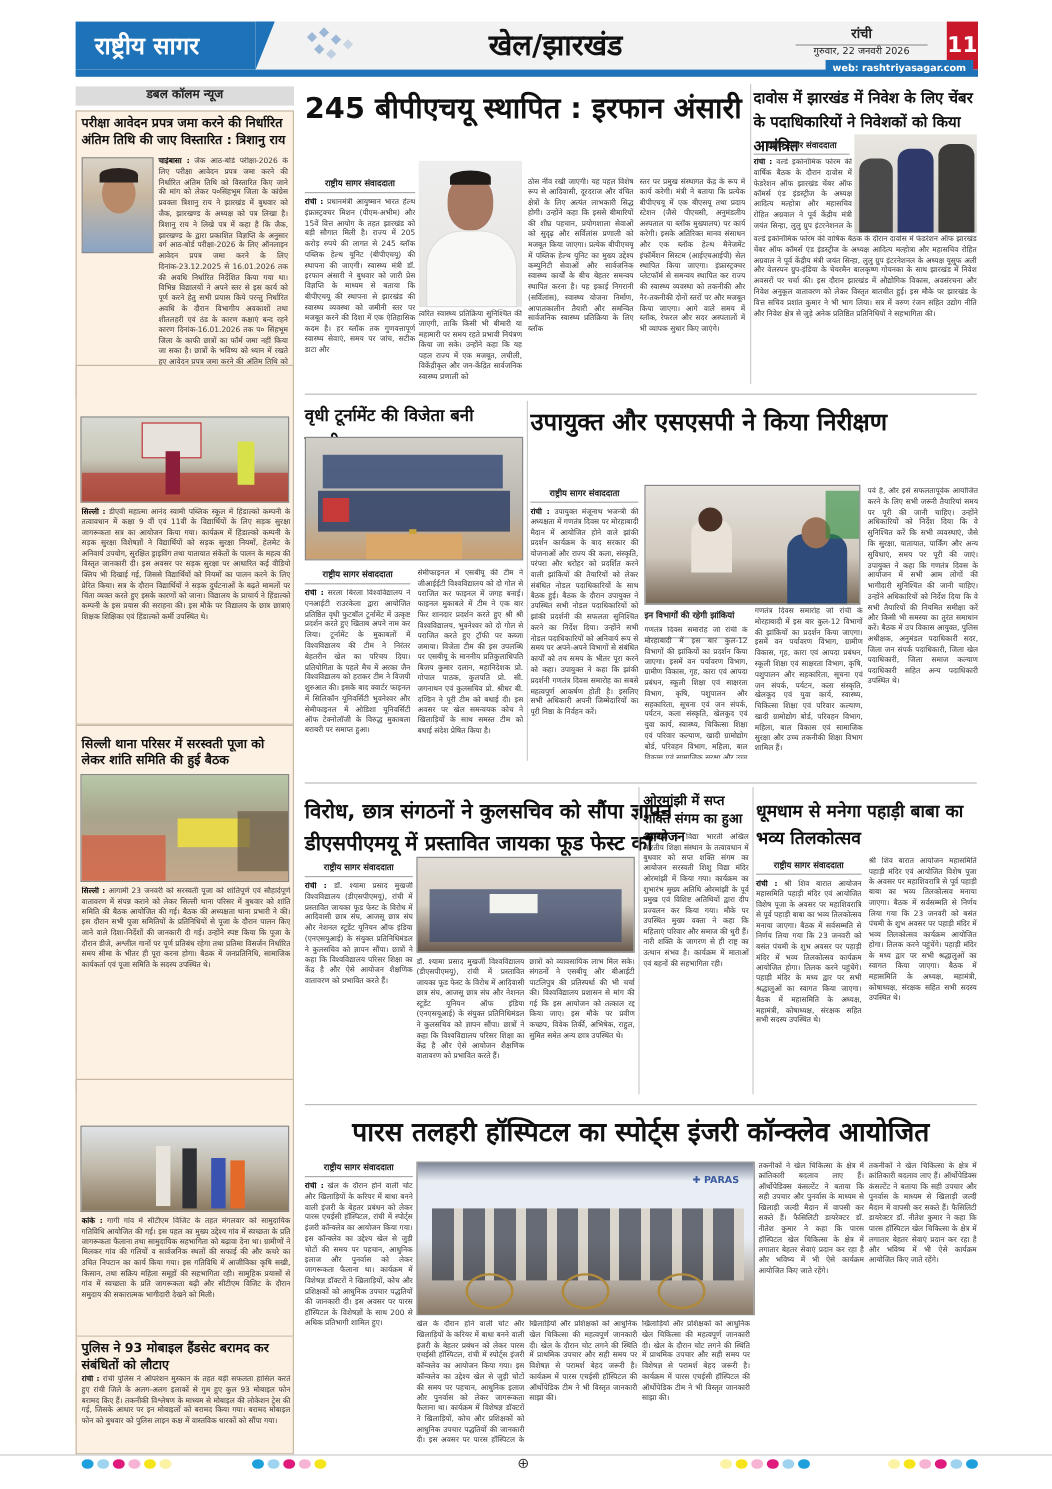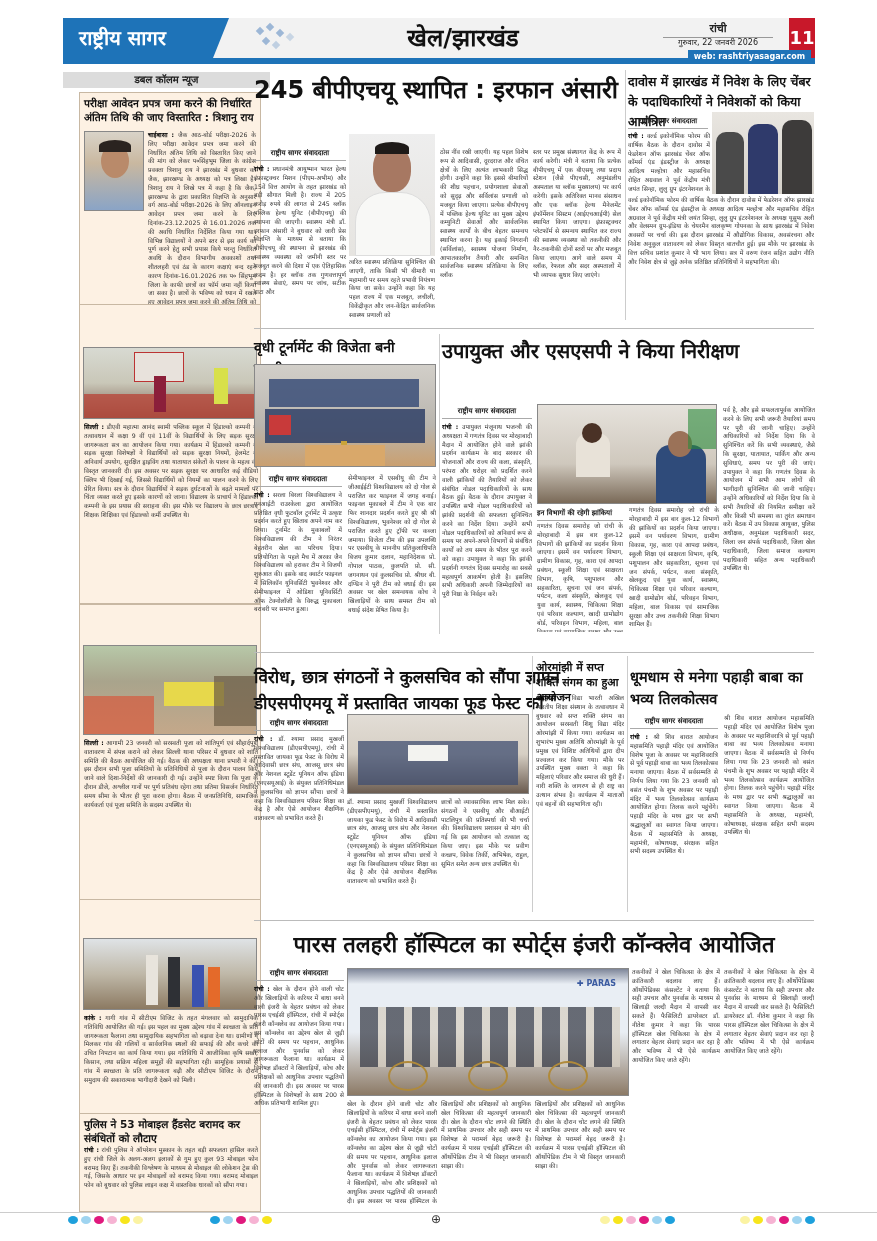--- a/index.html
+++ b/index.html
@@ -22,22 +22,22 @@
 
   
   .txt { font-size: 6.2px; line-height: 8.8px; color: #333; text-align: justify; overflow: hidden; }
   .txt b { color: #000; }
   .byline { font-size: 7px; font-weight: bold; text-align: center; color: #222; border-bottom: 1px solid #aaa; padding-bottom: 3px; margin-bottom: 4px; }
   .photo { position: absolute; overflow: hidden; border: 1px solid #888; }
   .col-rule { position: absolute; width: 1px; background: #ccc; }
 
   
   .left-col { position: absolute; left: 63px; top: 72px; width: 182px; height: 1140px; }
-  .lc-head { position: absolute; left: 0; top: 0; width: 207px; height: 16px; background: #dcdcdc; text-align: center; font-size: 10px; font-weight: bold; line-height: 16px; color: #222; }
-  .lc-box { position: absolute; left: 16px; width: 182px; background: #fdf1e3; border: 1px solid #c8b8a3; }
+  .lc-head { position: absolute; left: 0; top: 0; width: 182px; height: 16px; background: #dcdcdc; text-align: center; font-size: 10px; font-weight: bold; line-height: 16px; color: #222; }
+  .lc-box { position: absolute; left: 0; width: 182px; background: #fdf1e3; border: 1px solid #c8b8a3; }
   .lc-title { font-size: 10.5px; font-weight: bold; line-height: 14px; padding: 3px 4px; color: #111; }
   .lc-body { padding: 0 4px; }
 
   
   .hl { position: absolute; font-weight: bold; color: #111; line-height: 1.15; }
 </style>
 </head>
 <body>
 
 <div class="masthead">
@@ -79,20 +79,21 @@
       <div style="position:absolute;left:0;top:46px;width:174px;height:26px;background:#b8473b;opacity:.8"></div>
       <div style="position:absolute;left:70px;top:28px;width:12px;height:36px;background:#8b1f3a"></div>
       <div style="position:absolute;left:130px;top:20px;width:14px;height:36px;background:#d8e04a"></div>
     </div>
     <div class="txt" style="position:absolute;left:4px;top:118px;width:174px;height:178px">
       <b>सिल्ली :</b> <span>डीएवी महात्मा आनंद स्वामी पब्लिक स्कूल में हिंडाल्को कम्पनी के तत्वावधान में कक्षा 9 वीं एवं 11वीं के विद्यार्थियों के लिए सड़क सुरक्षा जागरूकता सत्र का आयोजन किया गया। कार्यक्रम में हिंडाल्को कम्पनी के सड़क सुरक्षा विशेषज्ञों ने विद्यार्थियों को सड़क सुरक्षा नियमों, हेलमेट के अनिवार्य उपयोग, सुरक्षित ड्राइविंग तथा यातायात संकेतों के पालन के महत्व की विस्तृत जानकारी दी। इस अवसर पर सड़क सुरक्षा पर आधारित कई वीडियो क्लिप भी दिखाई गई, जिससे विद्यार्थियों को नियमों का पालन करने के लिए प्रेरित किया। सत्र के दौरान विद्यार्थियों ने सड़क दुर्घटनाओं के बढ़ते मामलों पर चिंता व्यक्त करते हुए इसके कारणों को जाना। विद्यालय के प्राचार्य ने हिंडाल्को कम्पनी के इस प्रयास की सराहना की। इस मौके पर विद्यालय के छात्र छात्राएं शिक्षक शिक्षिका एवं हिंडाल्को कर्मी उपस्थित थे।</span>
     </div>
   </div>
 
   <div class="lc-box" style="top:532px;height:305px">
+    <div class="lc-title" style="padding-top:8px">सिल्ली थाना परिसर में सरस्वती पूजा को लेकर शांति समिति की हुई बैठक</div>
     <div class="photo" style="left:3px;top:40px;width:174px;height:90px;background:linear-gradient(180deg,#b7c8a8 0%,#a9a48c 40%,#c4a88a 100%);">
       <div style="position:absolute;left:80px;top:36px;width:60px;height:24px;background:#e7d84b"></div>
       <div style="position:absolute;left:0;top:50px;width:70px;height:40px;background:#d55a3d;opacity:.7"></div>
       <div style="position:absolute;left:130px;top:30px;width:44px;height:50px;background:#6b5b45;opacity:.7"></div>
     </div>
     <div class="txt" style="position:absolute;left:4px;top:134px;width:174px;height:166px">
       <b>सिल्ली :</b> <span>आगामी 23 जनवरी को सरस्वती पूजा को शांतिपूर्ण एवं सौहार्दपूर्ण वातावरण में संपन्न कराने को लेकर सिल्ली थाना परिसर में बुधवार को शांति समिति की बैठक आयोजित की गई। बैठक की अध्यक्षता थाना प्रभारी ने की। इस दौरान सभी पूजा समितियों के प्रतिनिधियों से पूजा के दौरान पालन किए जाने वाले दिशा-निर्देशों की जानकारी दी गई। उन्होंने स्पष्ट किया कि पूजा के दौरान डीजे, अश्लील गानों पर पूर्ण प्रतिबंध रहेगा तथा प्रतिमा विसर्जन निर्धारित समय सीमा के भीतर ही पूरा करना होगा। बैठक में जनप्रतिनिधि, सामाजिक कार्यकर्ता एवं पूजा समिति के सदस्य उपस्थित थे।</span>
     </div>
   </div>
 
@@ -102,21 +103,21 @@
       <div style="position:absolute;left:84px;top:18px;width:12px;height:50px;background:#2e3035"></div>
       <div style="position:absolute;left:108px;top:26px;width:12px;height:42px;background:#3a52b0"></div>
       <div style="position:absolute;left:124px;top:28px;width:12px;height:40px;background:#e46a2a"></div>
     </div>
     <div class="txt" style="position:absolute;left:4px;top:114px;width:174px;height:96px">
       <b>कांके :</b> <span>गागी गांव में सीटीएम विजिट के तहत मंगलवार को सामुदायिक गतिविधि आयोजित की गई। इस पहल का मुख्य उद्देश्य गांव में स्वच्छता के प्रति जागरूकता फैलाना तथा सामुदायिक सहभागिता को बढ़ावा देना था। ग्रामीणों ने मिलकर गांव की गलियों व सार्वजनिक स्थलों की सफाई की और कचरे का उचित निपटान का कार्य किया गया। इस गतिविधि में आजीविका कृषि सखी, किसान, तथा सक्रिय महिला समूहों की सहभागिता रही। सामूहिक प्रयासों से गांव में स्वच्छता के प्रति जागरूकता बढ़ी और सीटीएम विजिट के दौरान समुदाय की सकारात्मक भागीदारी देखने को मिली।</span>
     </div>
   </div>
 
   <div class="lc-box" style="top:1042px;height:72px;border-top:none">
-    <div class="lc-title">पुलिस ने 53 मोबाइल हैंडसेट बरामद कर संबंधितों को लौटाए</div>
+    <div class="lc-title">पुलिस ने 93 मोबाइल हैंडसेट बरामद कर संबंधितों को लौटाए</div>
   </div>
   <div class="lc-box" style="top:1072px;height:68px;border-top:none">
     <div class="txt" style="position:absolute;left:4px;top:2px;width:174px;height:62px">
       <b>रांची :</b> <span>रांची पुलिस ने ऑपरेशन मुस्कान के तहत बड़ी सफलता हासिल करते हुए रांची जिले के अलग-अलग इलाकों से गुम हुए कुल 93 मोबाइल फोन बरामद किए हैं। तकनीकी विश्लेषण के माध्यम से मोबाइल की लोकेशन ट्रेस की गई, जिसके आधार पर इन मोबाइलों को बरामद किया गया। बरामद मोबाइल फोन को बुधवार को पुलिस लाइन कक्ष में वास्तविक धारकों को सौंपा गया।</span>
     </div>
   </div>
 </div>
 
 <div class="hl" style="left:254px;top:72px;width:370px;font-size:24px;line-height:36px">
   <div>245 बीपीएचयू स्थापित : इरफान अंसारी</div>
@@ -167,21 +168,21 @@
   <div class="byline">राष्ट्रीय सागर संवाददाता</div>
   <div class="txt" style="height:212px"><b>रांची :</b> <span>उपायुक्त मंजूनाथ भजन्त्री की अध्यक्षता में गणतंत्र दिवस पर मोरहाबादी मैदान में आयोजित होने वाले झांकी प्रदर्शन कार्यक्रम के बाद सरकार की योजनाओं और राज्य की कला, संस्कृति, परंपरा और धरोहर को प्रदर्शित करने वाली झांकियों की तैयारियों को लेकर संबंधित नोडल पदाधिकारियों के साथ बैठक हुई। बैठक के दौरान उपायुक्त ने उपस्थित सभी नोडल पदाधिकारियों को झांकी प्रदर्शनी की सफलता सुनिश्चित करने का निर्देश दिया। उन्होंने सभी नोडल पदाधिकारियों को अनिवार्य रूप से समय पर अपने-अपने विभागों से संबंधित कार्यों को तय समय के भीतर पूरा करने को कहा। उपायुक्त ने कहा कि झांकी प्रदर्शनी गणतंत्र दिवस समारोह का सबसे महत्वपूर्ण आकर्षण होती है। इसलिए सभी अधिकारी अपनी जिम्मेदारियों का पूरी निष्ठा के निर्वहन करें।</span></div>
 </div>
 <div class="photo" style="left:537px;top:404px;width:180px;height:100px;background:linear-gradient(180deg,#e6e2dc 0%,#cfc8bd 60%,#7a6a58 100%);">
   <div style="position:absolute;left:38px;top:28px;width:34px;height:44px;background:#e8e2d8;border-radius:12px 12px 0 0"></div>
   <div style="position:absolute;left:44px;top:18px;width:20px;height:20px;border-radius:50%;background:#4a3226"></div>
   <div style="position:absolute;left:118px;top:40px;width:50px;height:60px;background:#2f4b7a;border-radius:14px 14px 0 0"></div>
   <div style="position:absolute;left:130px;top:26px;width:24px;height:26px;border-radius:50%;background:#9b7258"></div>
   <div style="position:absolute;left:150px;top:4px;width:28px;height:40px;background:#2a8a3a;opacity:.6"></div>
 </div>
-<div style="position:absolute;left:537px;top:508px;width:86px;font-size:7px;font-weight:bold;border-bottom:1px solid #aaa;padding-bottom:3px">इन विभागों की रहेगी झांकियां</div>
+<div style="position:absolute;left:537px;top:508px;width:86px;font-size:7px;font-weight:bold;border-bottom:1px solid #aaa;padding-bottom:14px">इन विभागों की रहेगी झांकियां</div>
 <div class="txt" style="position:absolute;left:537px;top:522px;width:86px;height:110px">गणतंत्र दिवस समारोह जो रांची के मोरहाबादी में इस बार कुल-12 विभागों की झांकियों का प्रदर्शन किया जाएगा। इसमें वन पर्यावरण विभाग, ग्रामीण विकास, गृह, कारा एवं आपदा प्रबंधन, स्कूली शिक्षा एवं साक्षरता विभाग, कृषि, पशुपालन और सहकारिता, सूचना एवं जन संपर्क, पर्यटन, कला संस्कृति, खेलकूद एवं युवा कार्य, स्वास्थ्य, चिकित्सा शिक्षा एवं परिवार कल्याण, खादी ग्रामोद्योग बोर्ड, परिवहन विभाग, महिला, बाल विकास एवं सामाजिक सुरक्षा और उच्च तकनीकी शिक्षा विभाग शामिल हैं।</div>
 <div class="txt" style="position:absolute;left:629px;top:506px;width:90px;height:126px">गणतंत्र दिवस समारोह जो रांची के मोरहाबादी में इस बार कुल-12 विभागों की झांकियों का प्रदर्शन किया जाएगा। इसमें वन पर्यावरण विभाग, ग्रामीण विकास, गृह, कारा एवं आपदा प्रबंधन, स्कूली शिक्षा एवं साक्षरता विभाग, कृषि, पशुपालन और सहकारिता, सूचना एवं जन संपर्क, पर्यटन, कला संस्कृति, खेलकूद एवं युवा कार्य, स्वास्थ्य, चिकित्सा शिक्षा एवं परिवार कल्याण, खादी ग्रामोद्योग बोर्ड, परिवहन विभाग, महिला, बाल विकास एवं सामाजिक सुरक्षा और उच्च तकनीकी शिक्षा विभाग शामिल हैं।</div>
 <div class="txt" style="position:absolute;left:723px;top:406px;width:92px;height:226px">पर्व है, और इसे सफलतापूर्वक आयोजित करने के लिए सभी जरूरी तैयारियां समय पर पूरी की जानी चाहिए। उन्होंने अधिकारियों को निर्देश दिया कि वे सुनिश्चित करें कि सभी व्यवस्थाएं, जैसे कि सुरक्षा, यातायात, पार्किंग और अन्य सुविधाएं, समय पर पूरी की जाएं। उपायुक्त ने कहा कि गणतंत्र दिवस के आयोजन में सभी आम लोगों की भागीदारी सुनिश्चित की जानी चाहिए। उन्होंने अधिकारियों को निर्देश दिया कि वे सभी तैयारियों की नियमित समीक्षा करें और किसी भी समस्या का तुरंत समाधान करें। बैठक में उप विकास आयुक्त, पुलिस अधीक्षक, अनुमंडल पदाधिकारी सदर, जिला जन संपर्क पदाधिकारी, जिला खेल पदाधिकारी, जिला समाज कल्याण पदाधिकारी सहित अन्य पदाधिकारी उपस्थित थे।</div>
 
 <div class="hl" style="left:254px;top:664px;width:366px;font-size:17px;line-height:26px">
   <div>विरोध, छात्र संगठनों ने कुलसचिव को सौंपा ज्ञापन</div>
   <div>डीएसपीएमयू में प्रस्तावित जायका फूड फेस्ट का</div>
 </div>
 <div style="position:absolute;left:254px;top:718px;width:90px">
   <div class="byline">राष्ट्रीय सागर संवाददाता</div>

